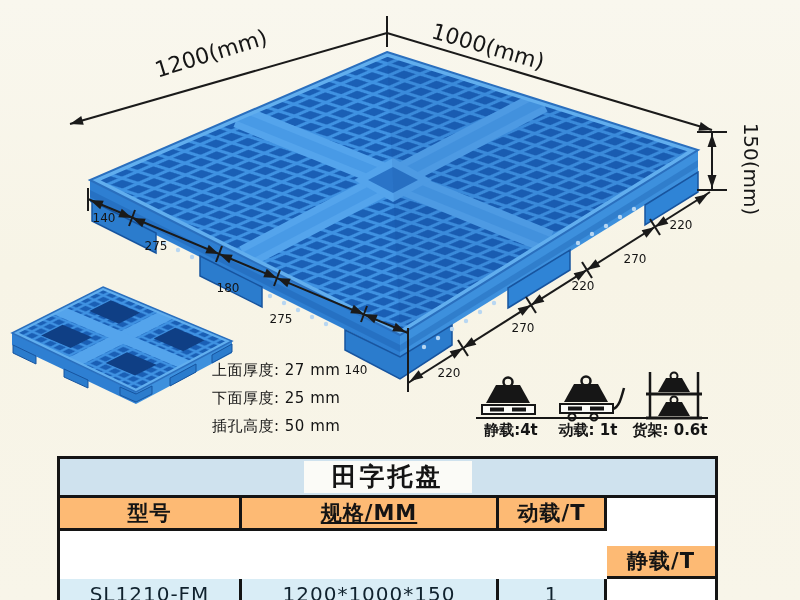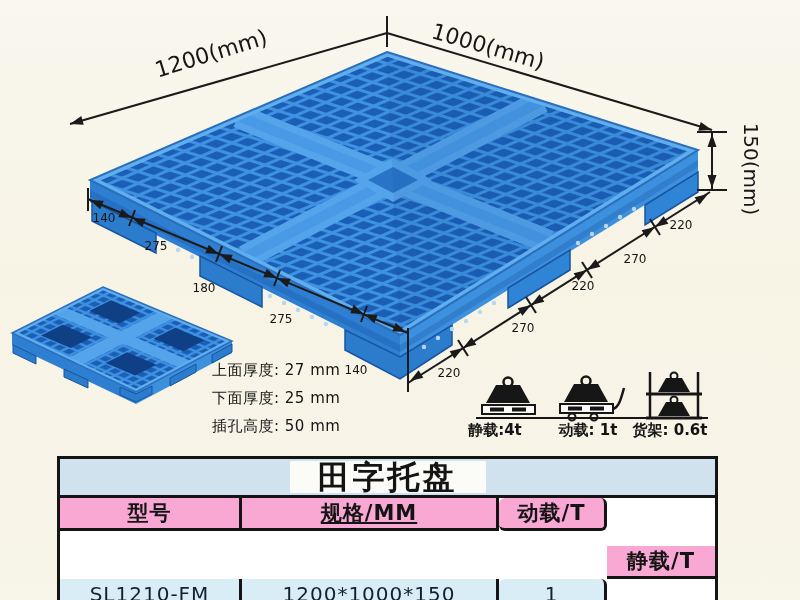--- a/index.html
+++ b/index.html
@@ -11,44 +11,44 @@
   }
   .stage{position:relative;width:800px;height:600px;background:linear-gradient(180deg,#f9f7ee 0%,#f7f4e6 45%,#f8f5e9 100%);}
   .scene{position:absolute;left:0;top:0;width:800px;height:600px;}
 
   .lbl{position:absolute;text-align:center;white-space:nowrap;color:#161616;}
   .lbl-1200{left:152px;top:41px;width:118px;font-size:22px;transform:rotate(-17deg);}
   .lbl-1000{left:427px;top:34px;width:122px;font-size:22px;transform:rotate(16deg);}
   .lbl-150{left:696px;top:157px;width:110px;font-size:20px;transform:rotate(90deg);transform-origin:center;}
 
   .dim{position:absolute;width:36px;height:16px;font-size:12px;text-align:center;line-height:16px;}
-  .dl0{left:86px;top:210px;}  .dl1{left:138px;top:238px;} .dl2{left:186px;top:280px;}
+  .dl0{left:86px;top:210px;}  .dl1{left:138px;top:238px;} .dl2{left:210px;top:280px;}
   .dl3{left:263px;top:311px;} .dl4{left:338px;top:362px;}
   .dr0{left:431px;top:365px;} .dr1{left:505px;top:320px;} .dr2{left:565px;top:278px;}
   .dr3{left:617px;top:251px;} .dr4{left:663px;top:217px;}
 
   .notes{position:absolute;left:212px;top:356px;font-size:15px;line-height:28px;letter-spacing:.5px;}
   .note-line{white-space:nowrap;}
 
   .load-label{position:absolute;top:421px;font-size:15px;font-weight:600;text-align:center;white-space:nowrap;}
-  .ll0{left:459px;width:72px;}
+  .ll0{left:475px;width:72px;}
   .ll1{left:551px;width:74px;}
   .ll2{left:628px;width:84px;}
 
   .spec-table{
     position:absolute;left:57px;top:456px;width:661px;
     border:3px solid #141414;background:#fff;box-sizing:border-box;
   }
   .t-title-row{height:36px;background:#cfe2ee;display:flex;align-items:center;justify-content:center;border-bottom:3px solid #141414;}
-  .t-title{background:#fbfbf7;padding:2px 28px;font-size:32px;font-weight:bold;letter-spacing:3px;line-height:28px;}
+  .t-title{background:#fbfbf7;padding:2px 28px;font-size:25px;font-weight:bold;letter-spacing:3px;line-height:28px;}
   .t-row{display:flex;}
   .t-cell{box-sizing:border-box;display:flex;align-items:center;justify-content:center;border-right:3px solid #141414;overflow:hidden;}
   .t-cell:last-child{border-right:none;margin-top:48px;}
-  .c0{width:182px;} .c1{width:257px;text-decoration:underline;} .c2{width:108px;border-radius:6px;} .c3{flex:1;}
-  .t-head .t-cell{height:33px;background:#f9a8d4;font-size:21px;font-weight:bold;border-bottom:3px solid #141414;letter-spacing:1px;}
+  .c0{width:182px;} .c1{width:257px;text-decoration:underline;} .c2{width:108px;} .c3{flex:1;}
+  .t-head .t-cell{height:33px;background:#fdba74;font-size:21px;font-weight:bold;border-bottom:3px solid #141414;letter-spacing:1px;}
   .t-data .t-cell{height:30px;background:#d9edf6;font-size:20px;letter-spacing:1px;color:#10222e;}
 </style>
 </head>
 <body>
 
 <div class="stage">
 
   <svg class="scene" viewBox="0 0 800 600">
     <defs>
       <pattern id="pgrid" width="17" height="17" patternUnits="userSpaceOnUse">

